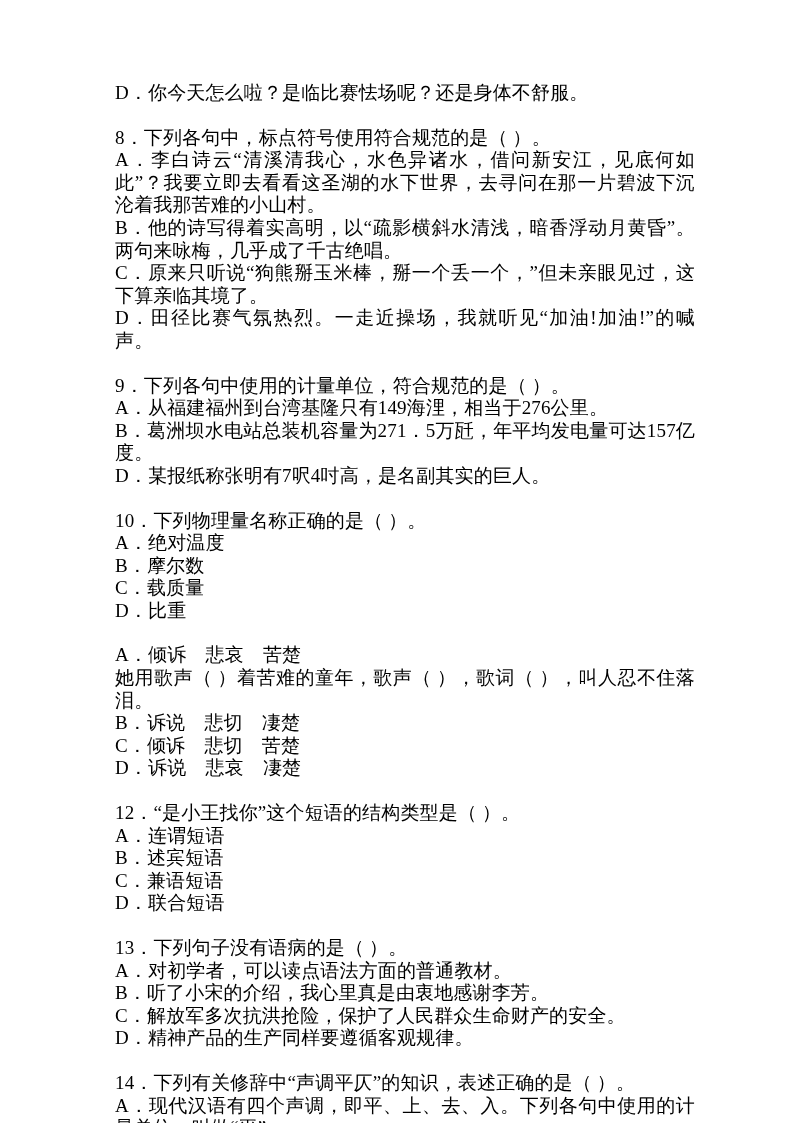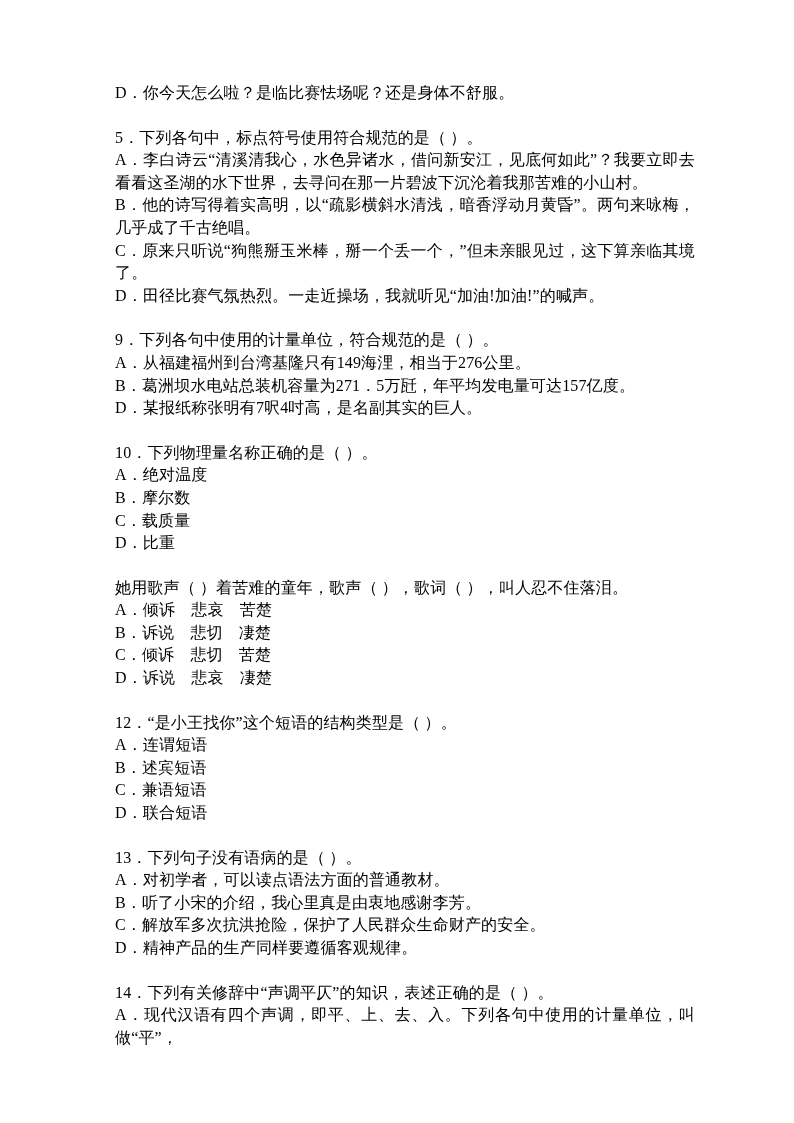--- a/index.html
+++ b/index.html
@@ -29,21 +29,21 @@
     top: 82px;
     width: 580px;
   }
   .qblock {
     margin: 0 0 22px 0;
   }
   .qblock:last-child {
     margin-bottom: 0;
   }
   .line {
-    font-size: 16px;
+    font-size: 19px;
     line-height: 22.6px;
     letter-spacing: 0.15px;
     text-align: justify;
     text-justify: inter-ideograph;
     word-break: break-all;
     white-space: normal;
     margin: 0;
   }
   .stem {
     text-indent: 0;
@@ -56,21 +56,21 @@
 <body>
 
 <div class="page">
   <div class="content">
 
     <div class="qblock">
       <p class="line opt">D．你今天怎么啦？是临比赛怯场呢？还是身体不舒服。</p>
     </div>
 
     <div class="qblock">
-      <p class="line stem">5．下列各句中，标点符号使用符合规范的是（      ）。</p>
+      <p class="line stem">8．下列各句中，标点符号使用符合规范的是（      ）。</p>
       <p class="line opt">A．李白诗云“清溪清我心，水色异诸水，借问新安江，见底何如此”？我要立即去看看这圣湖的水下世界，去寻问在那一片碧波下沉沦着我那苦难的小山村。</p>
       <p class="line opt">B．他的诗写得着实高明，以“疏影横斜水清浅，暗香浮动月黄昏”。两句来咏梅，几乎成了千古绝唱。</p>
       <p class="line opt">C．原来只听说“狗熊掰玉米棒，掰一个丢一个，”但未亲眼见过，这下算亲临其境了。</p>
       <p class="line opt">D．田径比赛气氛热烈。一走近操场，我就听见“加油!加油!”的喊声。</p>
     </div>
 
     <div class="qblock">
       <p class="line stem">9．下列各句中使用的计量单位，符合规范的是（      ）。</p>
       <p class="line opt">A．从福建福州到台湾基隆只有149海浬，相当于276公里。</p>
       <p class="line opt">B．葛洲坝水电站总装机容量为271．5万瓩，年平均发电量可达157亿度。</p>
@@ -79,22 +79,22 @@
 
     <div class="qblock">
       <p class="line stem">10．下列物理量名称正确的是（      ）。</p>
       <p class="line opt">A．绝对温度</p>
       <p class="line opt">B．摩尔数</p>
       <p class="line opt">C．载质量</p>
       <p class="line opt">D．比重</p>
     </div>
 
     <div class="qblock">
+      <p class="line opt">A．倾诉　悲哀　苦楚</p>
       <p class="line opt">她用歌声（      ）着苦难的童年，歌声（      ），歌词（      ），叫人忍不住落泪。</p>
-      <p class="line opt">A．倾诉　悲哀　苦楚</p>
       <p class="line opt">B．诉说　悲切　凄楚</p>
       <p class="line opt">C．倾诉　悲切　苦楚</p>
       <p class="line opt">D．诉说　悲哀　凄楚</p>
     </div>
 
     <div class="qblock">
       <p class="line stem">12．“是小王找你”这个短语的结构类型是（      ）。</p>
       <p class="line opt">A．连谓短语</p>
       <p class="line opt">B．述宾短语</p>
       <p class="line opt">C．兼语短语</p>

